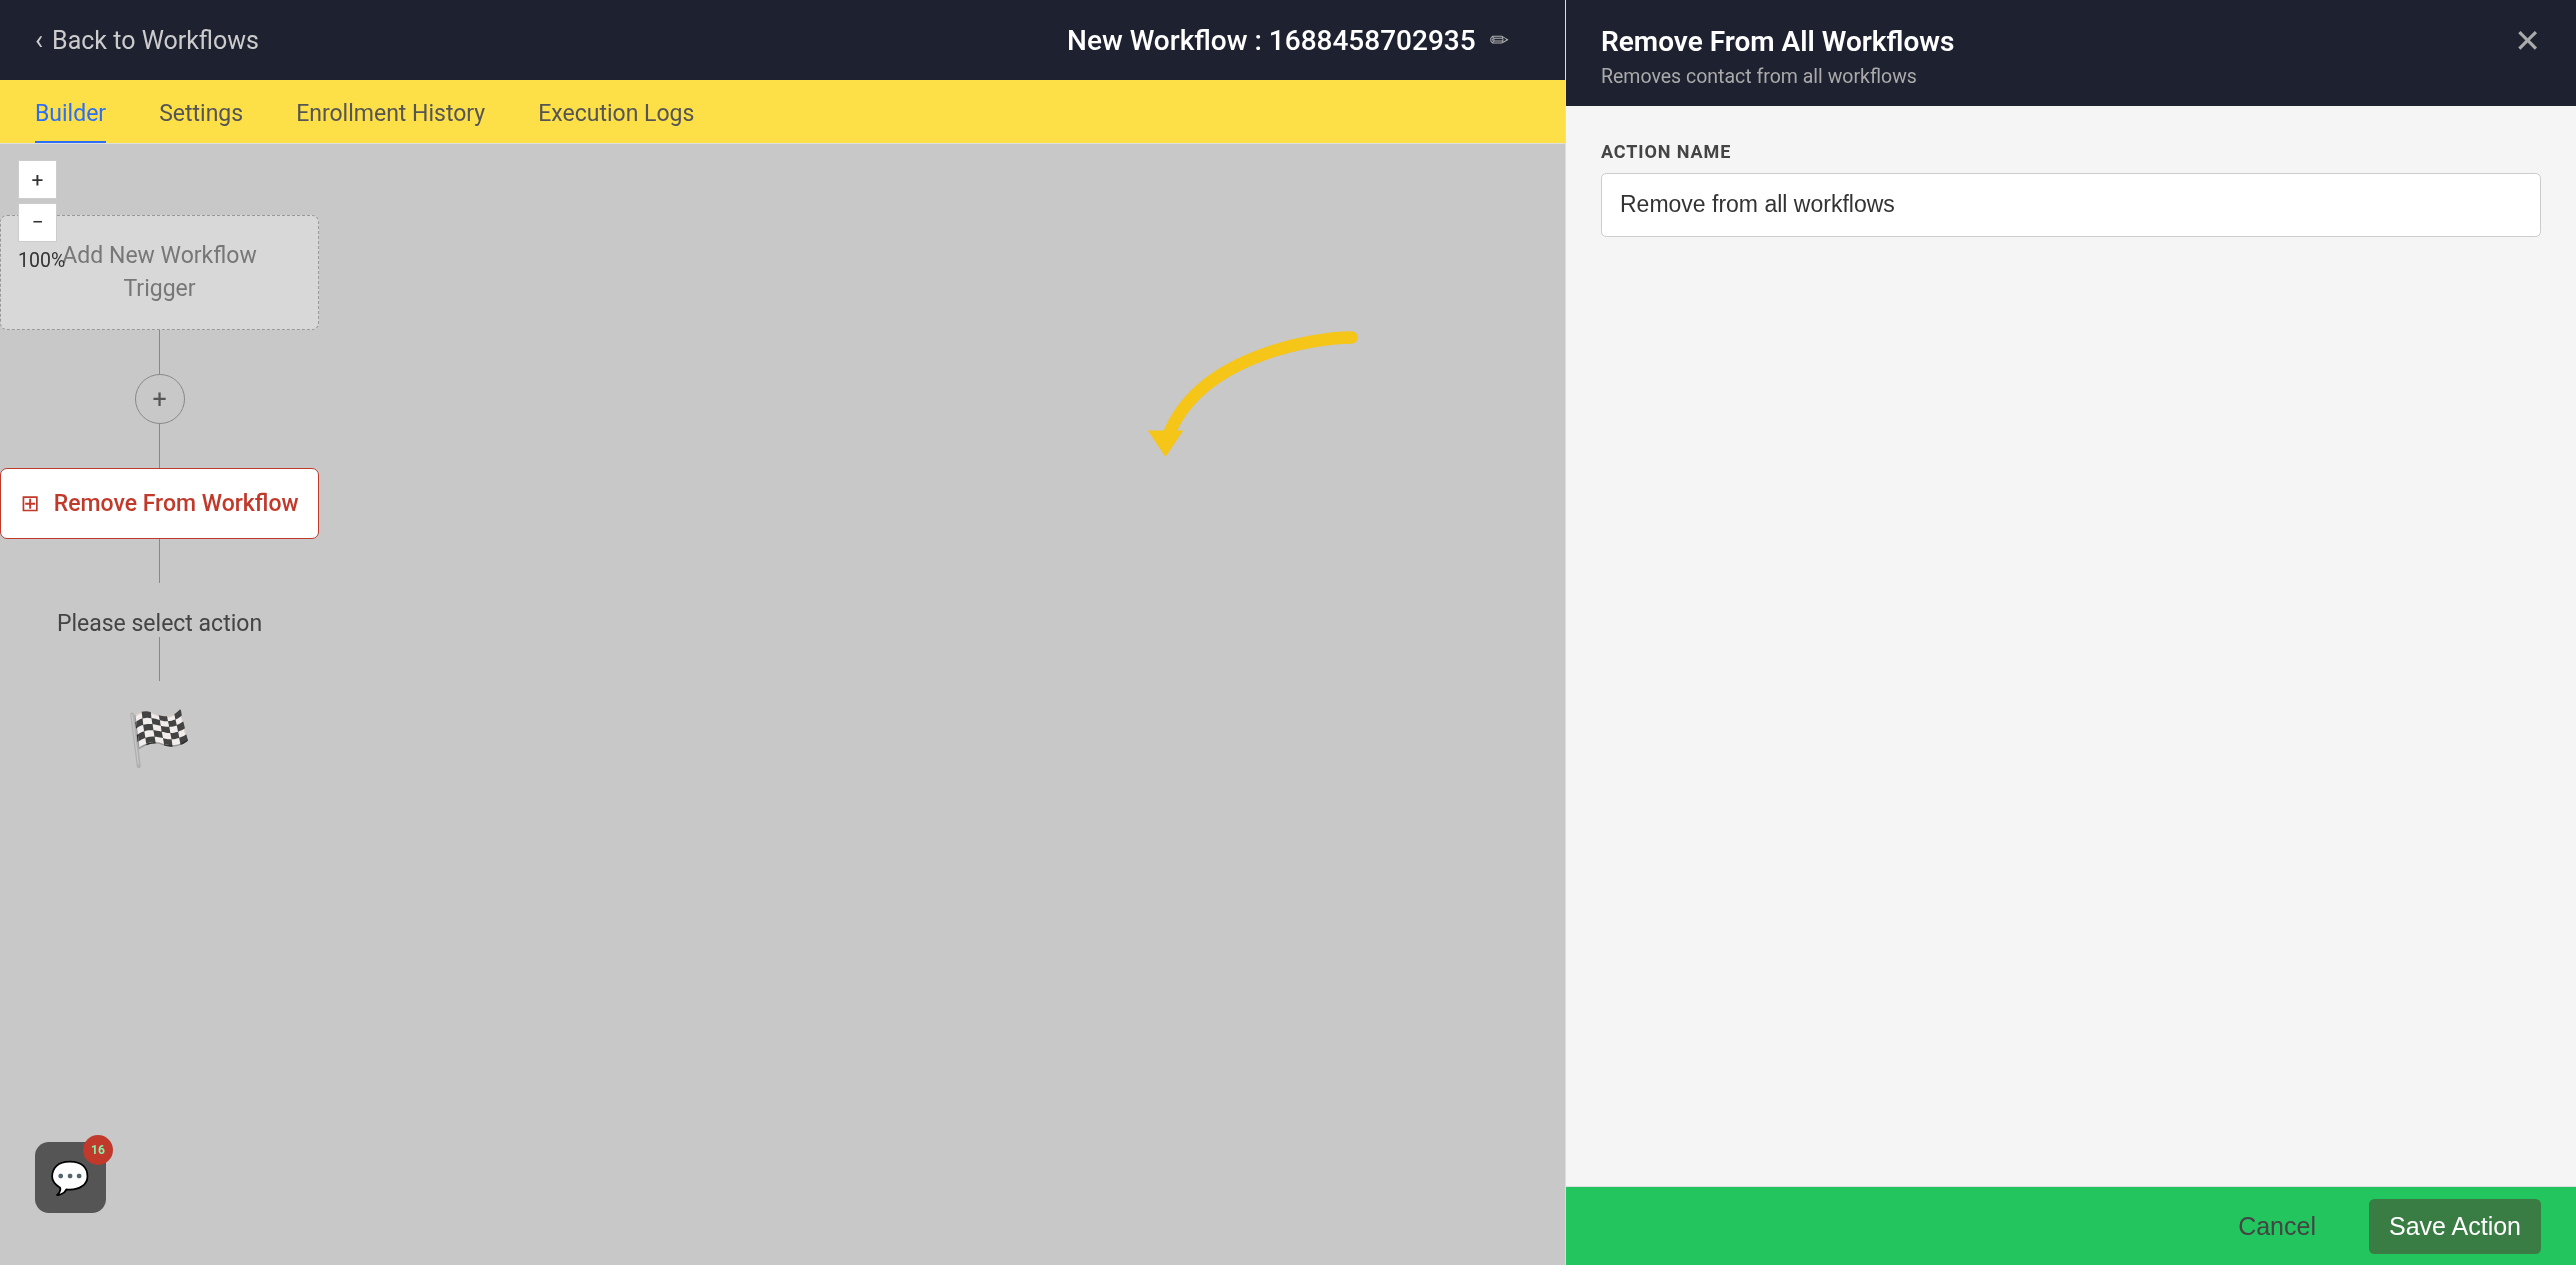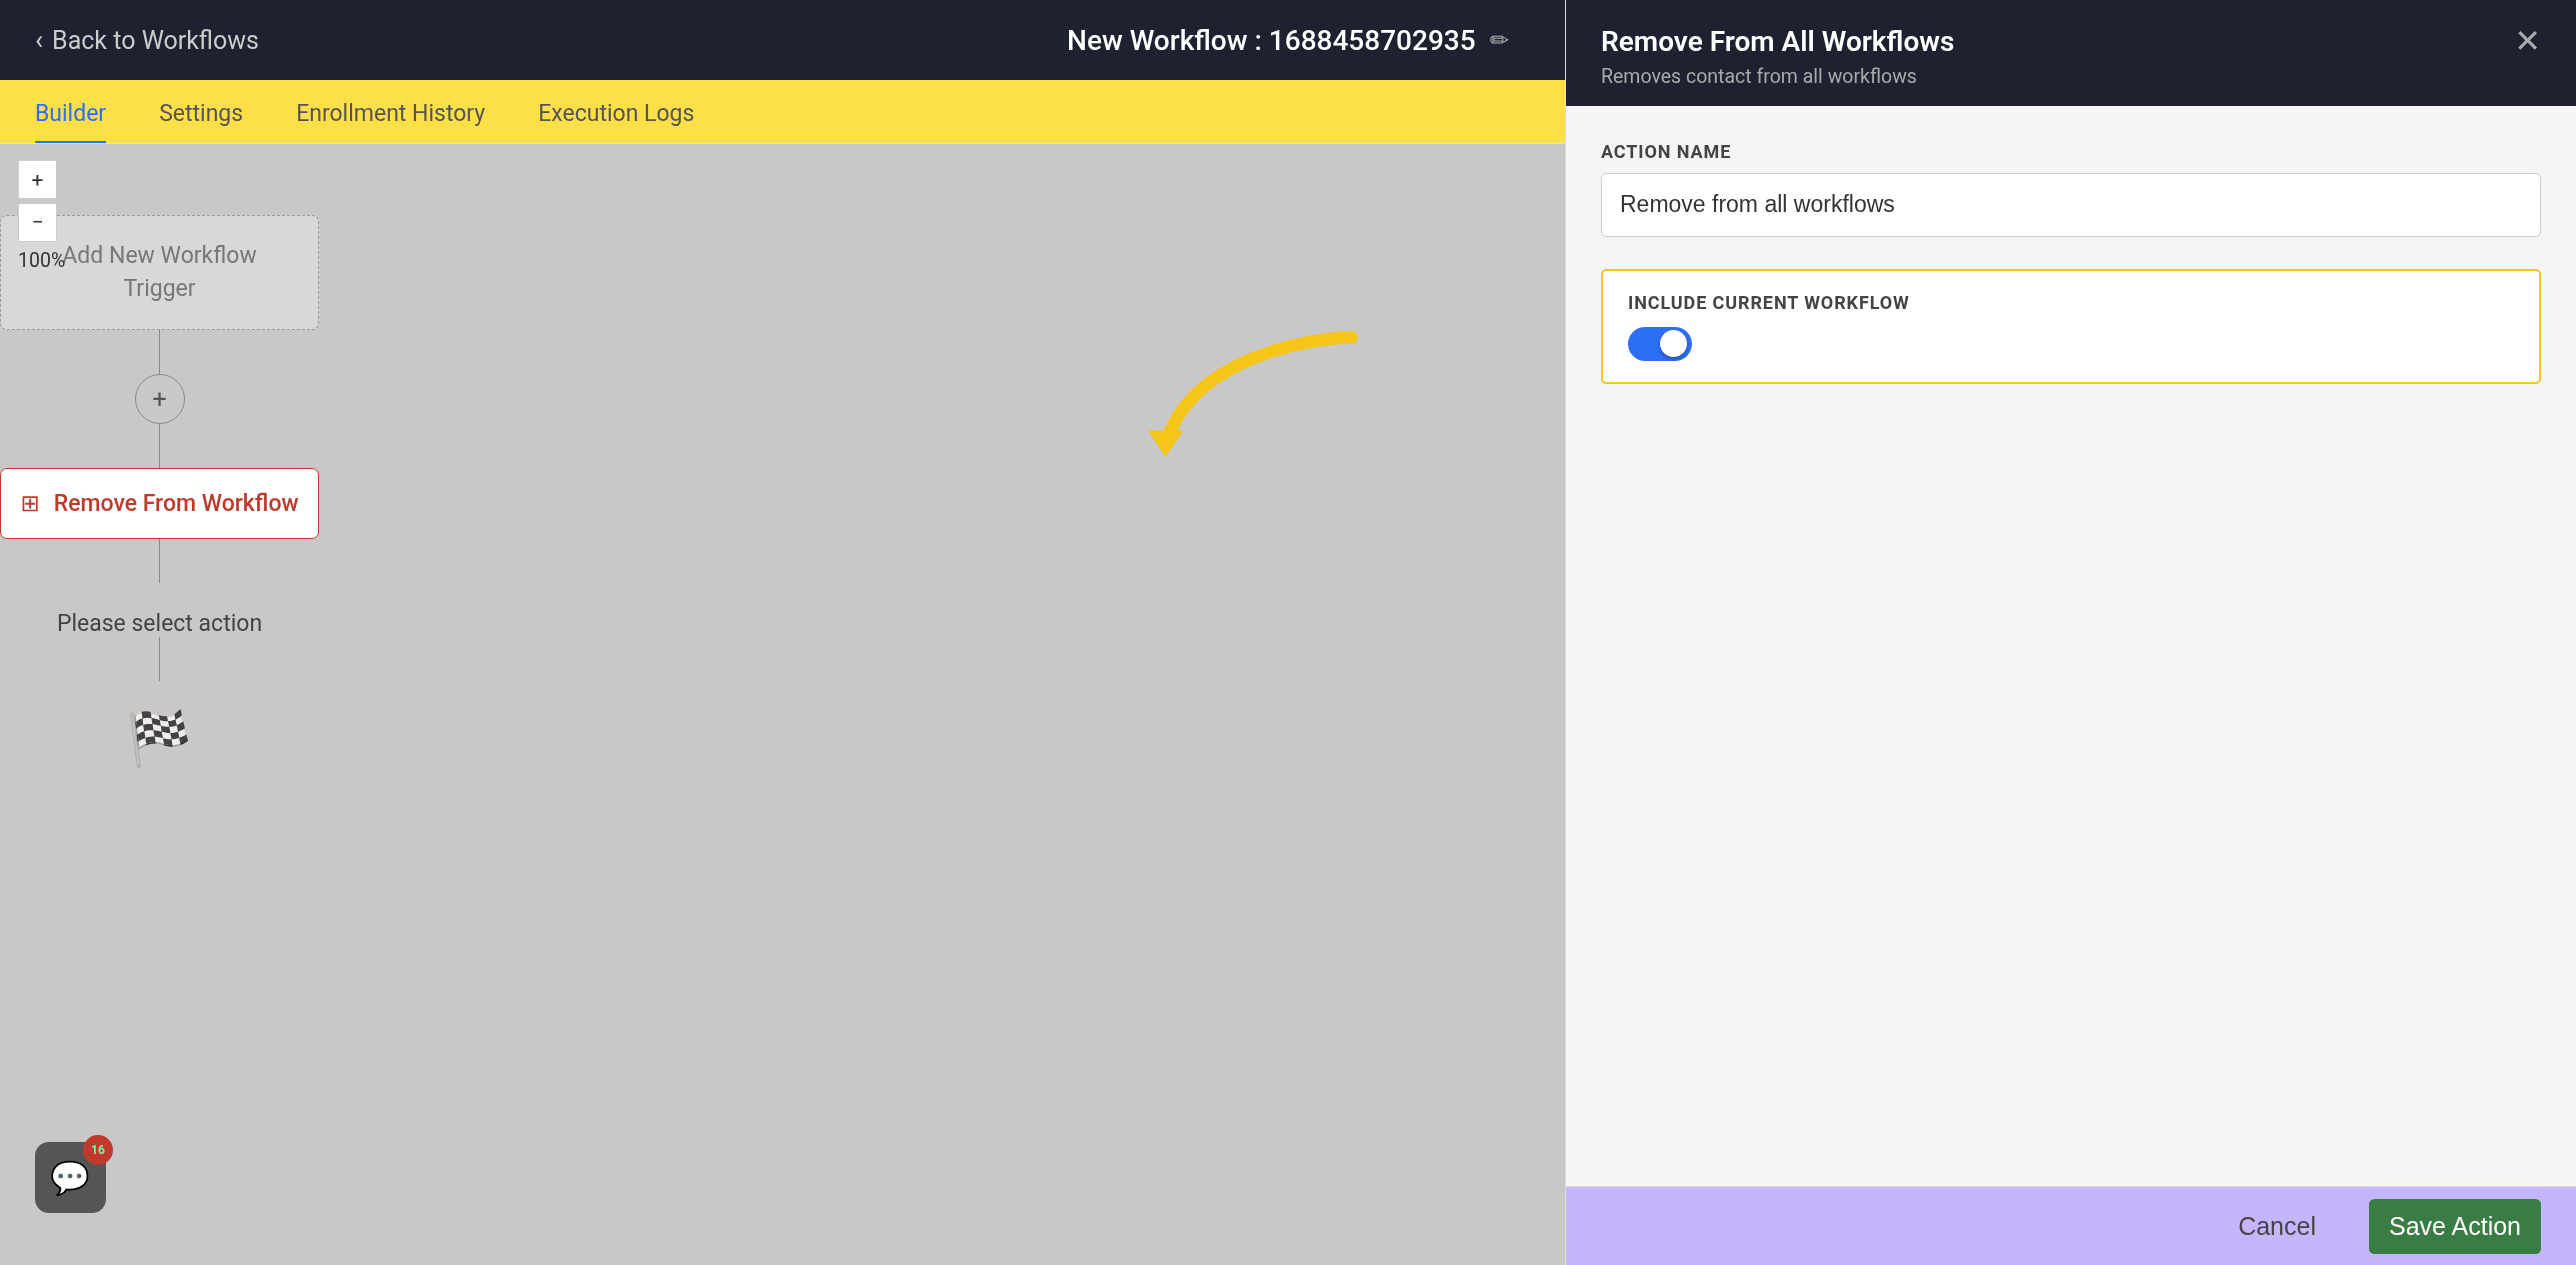--- a/index.html
+++ b/index.html
@@ -316,21 +316,21 @@
       height: 195px;
       z-index: 30;
       pointer-events: none;
     }
 
     
     .bottom-bar {
       position: absolute;
       bottom: 0; left: 0; right: 0;
       height: 80px;
-      background: #c4b5fd;
+      background: #22c55e;
       border-top: 0.9px solid #ddd;
       display: flex;
       align-items: center;
       justify-content: flex-end;
       padding: 0 35px;
       gap: 18px;
       z-index: 25;
     }
 
     .cancel-btn {
@@ -456,29 +456,20 @@
       <div class="panel-title">Remove From All Workflows</div>
       <div class="panel-subtitle">Removes contact from all workflows</div>
     </div>
     <div class="close-btn">✕</div>
   </div>
 
   <div class="panel-body">
     <div class="field-label">ACTION NAME</div>
     <input class="text-input" type="text" value="Remove from all workflows" placeholder="Remove from all workflows" style="">
 
-    <div class="include-workflow-section">
-      <div class="section-label">INCLUDE CURRENT WORKFLOW</div>
-      <div class="toggle-container">
-        <label class="toggle-switch">
-
-          <span class="toggle-slider"></span>
-        </label>
-      </div>
-    </div>
   </div>
 
   <div class="bottom-bar">
     <button class="cancel-btn">Cancel</button>
     <button class="save-btn">Save Action</button>
   </div>
 </div>
 
 <div class="notification-widget">
   <span class="notification-icon">💬</span>

